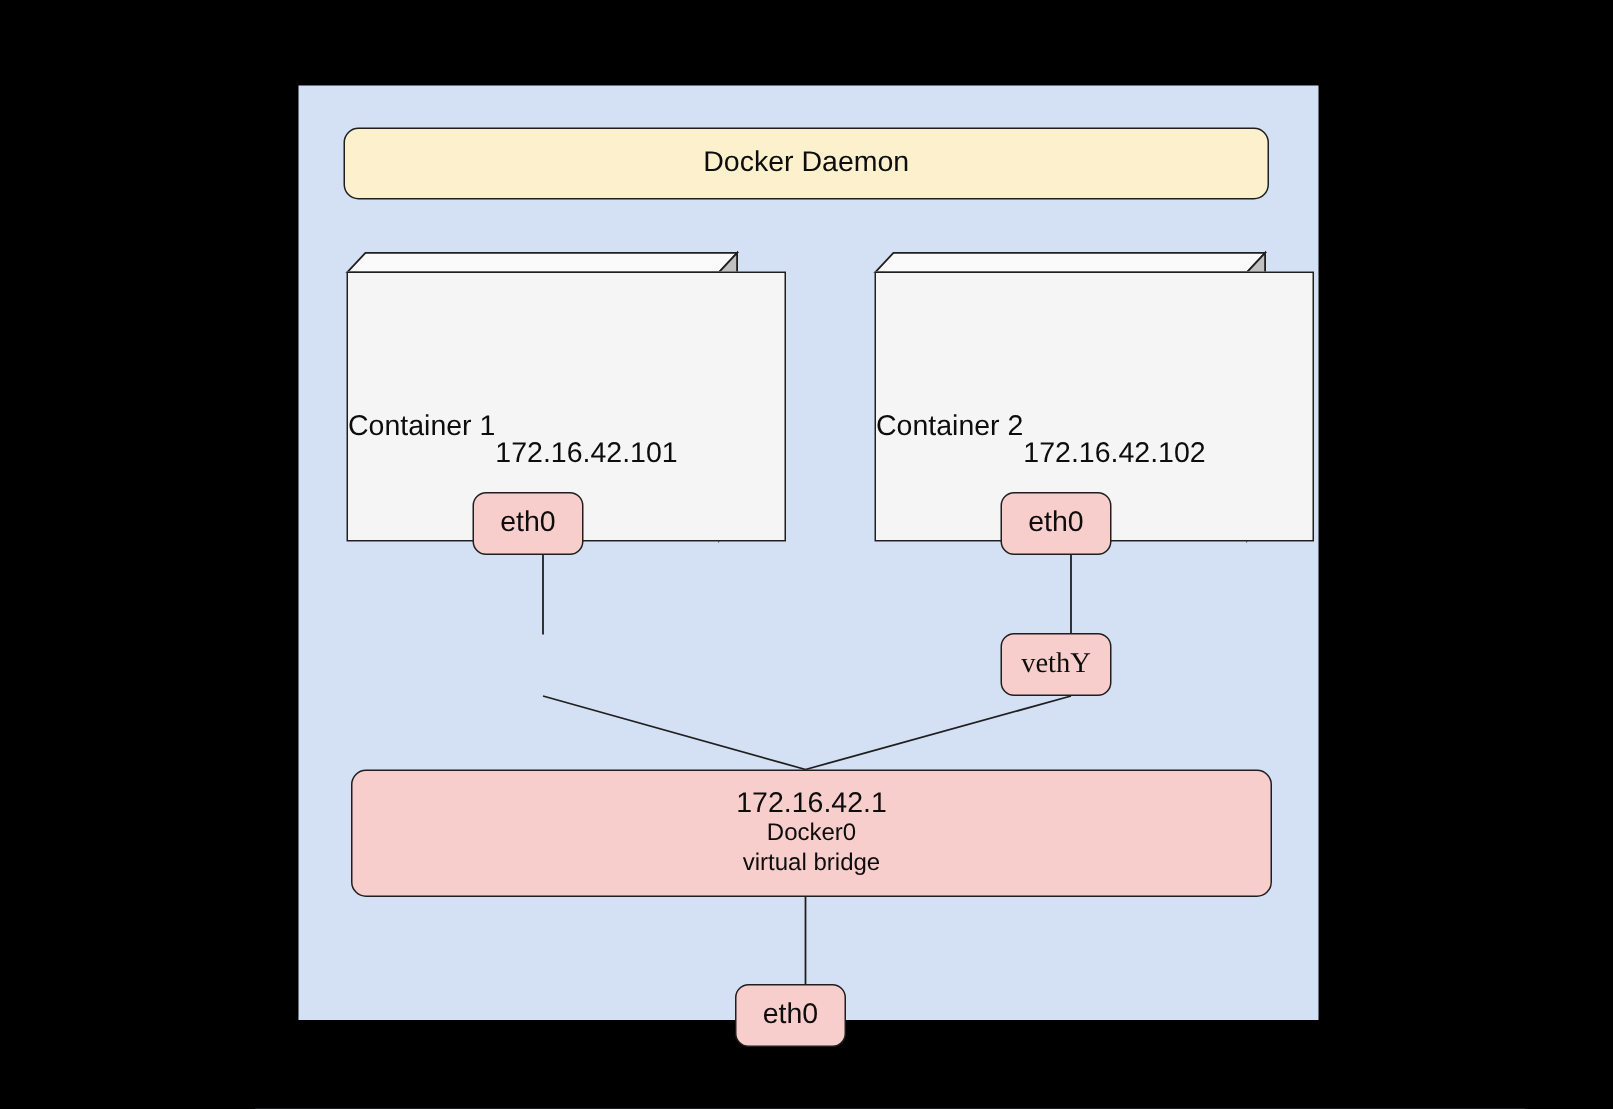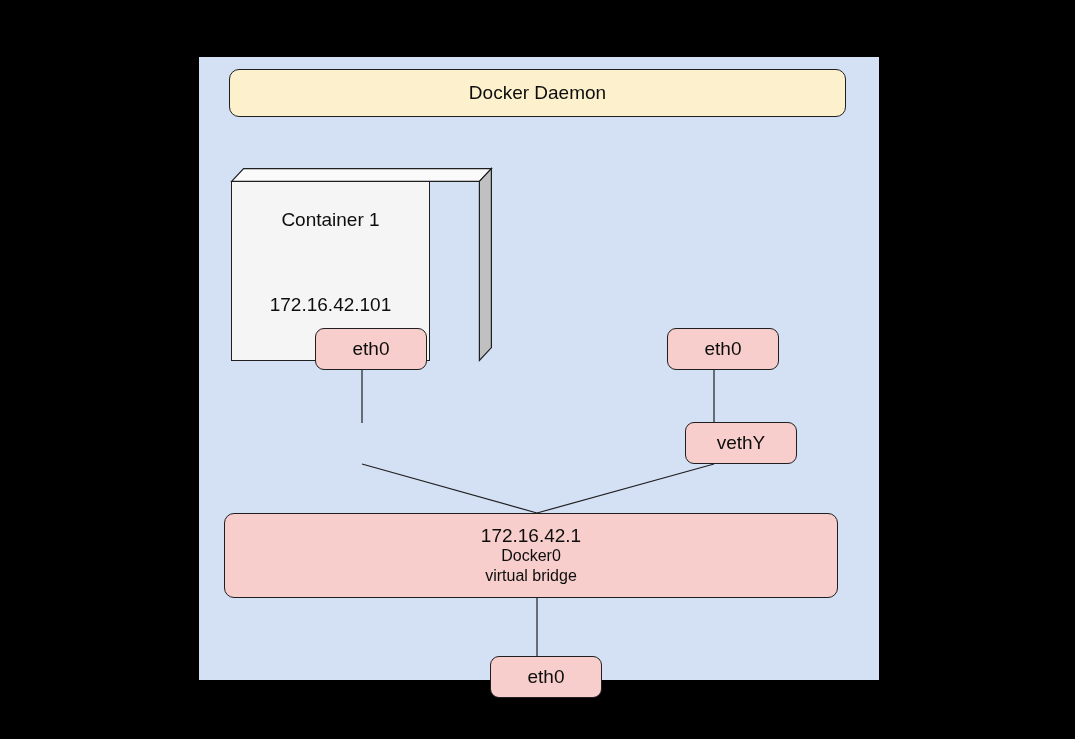--- a/index.html
+++ b/index.html
@@ -45,21 +45,21 @@
     flex-direction: column;
     align-items: center;
     justify-content: center;
     color: #0d0d0d;
     text-align: center;
     line-height: 1.18;
   }
 
   .daemon-box {
     left: 229px;
-    top: 69px;
+    top: 85px;
     width: 617px;
     height: 48px;
     background: #fdf0cd;
     border-radius: 10px;
     font-size: 19px;
   }
 
   
   .container3d {
     position: absolute;
@@ -69,49 +69,49 @@
     left: 0;
     top: 0;
     width: 100%;
     height: 100%;
     overflow: visible;
   }
   .container3d .front-face {
     position: absolute;
     left: 0;
     top: 13px;
-    width: 199px;
+    width: 293px;
     height: 180px;
     box-sizing: border-box;
     background: #f5f5f5;
     border: 1.2px solid #1f1f1f;
     display: flex;
-    flex-direction: column;
+    flex-direction: row;
     align-items: center;
     color: #0d0d0d;
   }
   .container3d .ctitle {
     margin-top: 27px;
     font-size: 19px;
   }
   .container3d .cip {
     margin-top: 63px;
     font-size: 19px;
   }
 
   
   .pill {
     background: #f8cecc;
     font-size: 19px;
-    width: 112px;
+    width: 74px;
     height: 42px;
   }
 
   .bridge-box {
-    left: 224px;
+    left: 234px;
     top: 513px;
     width: 614px;
     height: 85px;
     background: #f8cecc;
     border-radius: 10px;
   }
   .bridge-ip { font-size: 19px; }
   .bridge-name { font-size: 16px; }
   .bridge-sub { font-size: 16px; margin-top: 1px; }
 
@@ -140,20 +140,30 @@
     <svg class="top-face" viewBox="0 0 261 193" width="261" height="193">
       <polygon points="0.6,13.4 12.6,0.6 260.4,0.6 248.4,13.4" fill="#fafafa" stroke="#1f1f1f" stroke-width="1.2"></polygon>
       <polygon points="248.4,13.4 260.4,0.6 260.4,179.6 248.4,192.4" fill="#c0c0c0" stroke="#1f1f1f" stroke-width="1.2"></polygon>
     </svg>
     <div class="front-face">
       <span class="ctitle">Container 1</span>
       <span class="cip">172.16.42.101</span>
     </div>
   </div>
 
+  <div class="container3d" style="left:583px; top:168px; width:261px; height:193px;">
+    <svg class="top-face" viewBox="0 0 261 193" width="261" height="193">
+      <polygon points="0.6,13.4 12.6,0.6 260.4,0.6 248.4,13.4" fill="#fafafa" stroke="#1f1f1f" stroke-width="1.2"></polygon>
+      <polygon points="248.4,13.4 260.4,0.6 260.4,179.6 248.4,192.4" fill="#c0c0c0" stroke="#1f1f1f" stroke-width="1.2"></polygon>
+    </svg>
+    <div class="front-face">
+      <span class="ctitle">Container 2</span>
+      <span class="cip">172.16.42.102</span>
+    </div>
+  </div>
 
   <svg class="edges" viewBox="0 0 1075 739">
 
     <line x1="362" y1="369" x2="362" y2="423" stroke="#1f1f1f" stroke-width="1.2"></line>
 
     <line x1="714" y1="369" x2="714" y2="423" stroke="#1f1f1f" stroke-width="1.2"></line>
 
     <line x1="362" y1="464" x2="537" y2="513" stroke="#1f1f1f" stroke-width="1.2"></line>
 
     <line x1="714" y1="464" x2="537" y2="513" stroke="#1f1f1f" stroke-width="1.2"></line>
@@ -163,21 +173,21 @@
 
   <div class="node pill" style="left:315px; top:328px;">
     <span>eth0</span>
   </div>
 
   <div class="node pill" style="left:667px; top:328px;">
     <span>eth0</span>
   </div>
 
 
-  <div class="node pill" style="left:685px; top:422px;">
+  <div class="node pill" style="left:667px; top:422px;font-family:Liberation Serif, serif;">
     <span>vethY</span>
   </div>
 
   <div class="node bridge-box">
     <span class="bridge-ip">172.16.42.1</span>
     <span class="bridge-name">Docker0</span>
     <span class="bridge-sub">virtual bridge</span>
   </div>
 
   <div class="node pill" style="left:490px; top:656px;">

